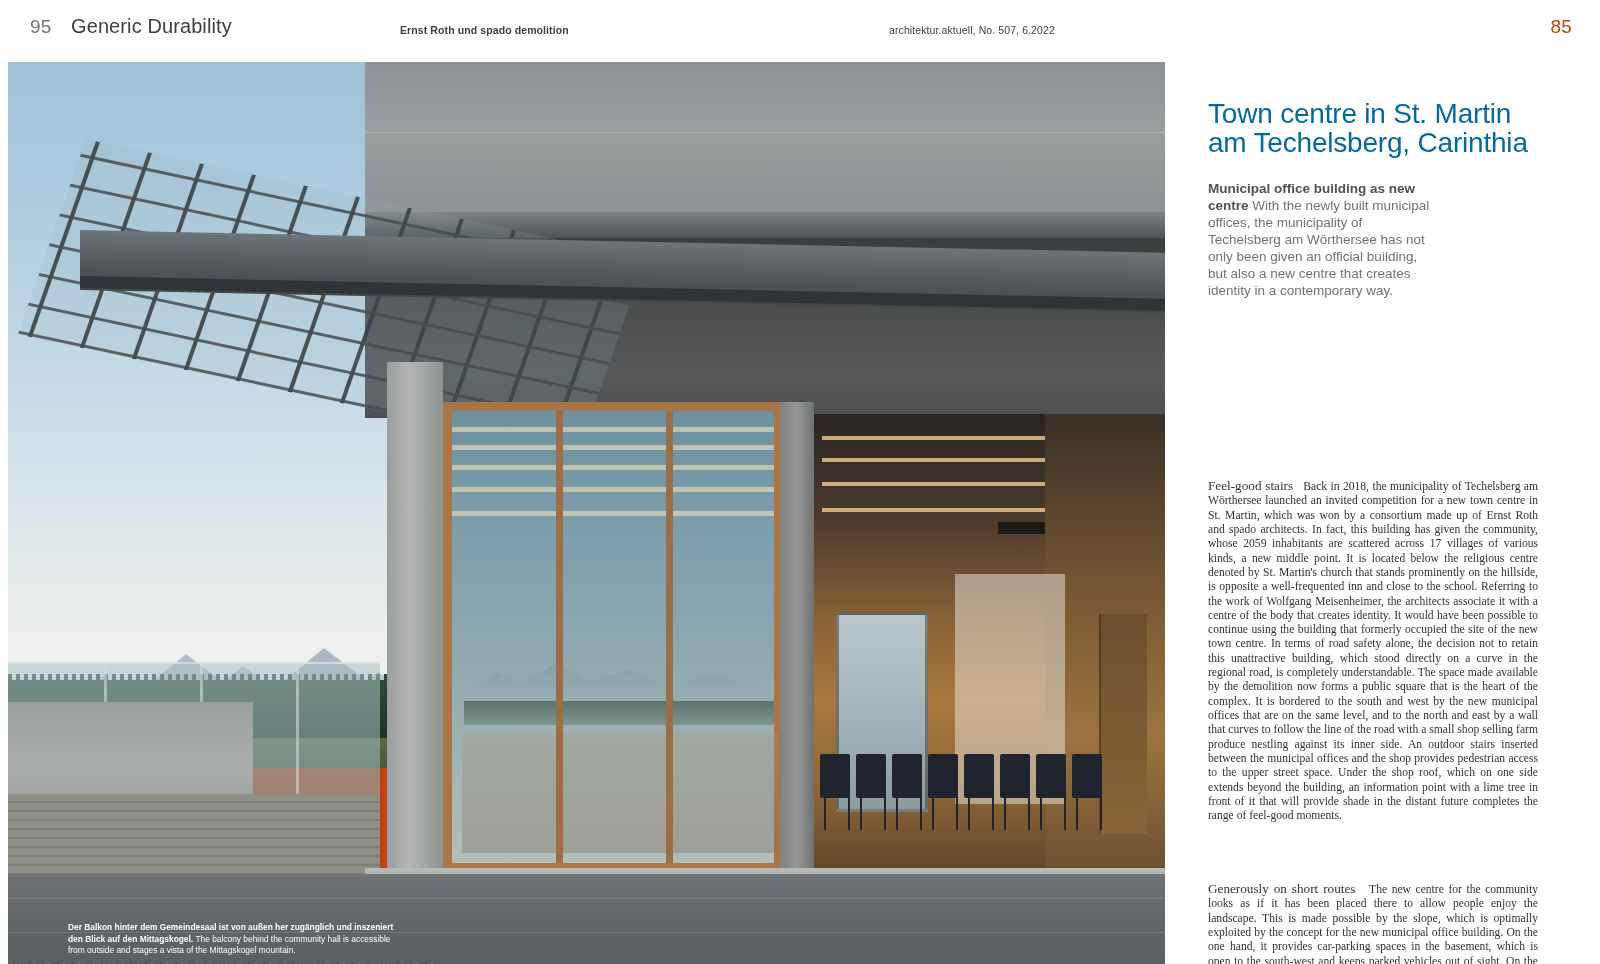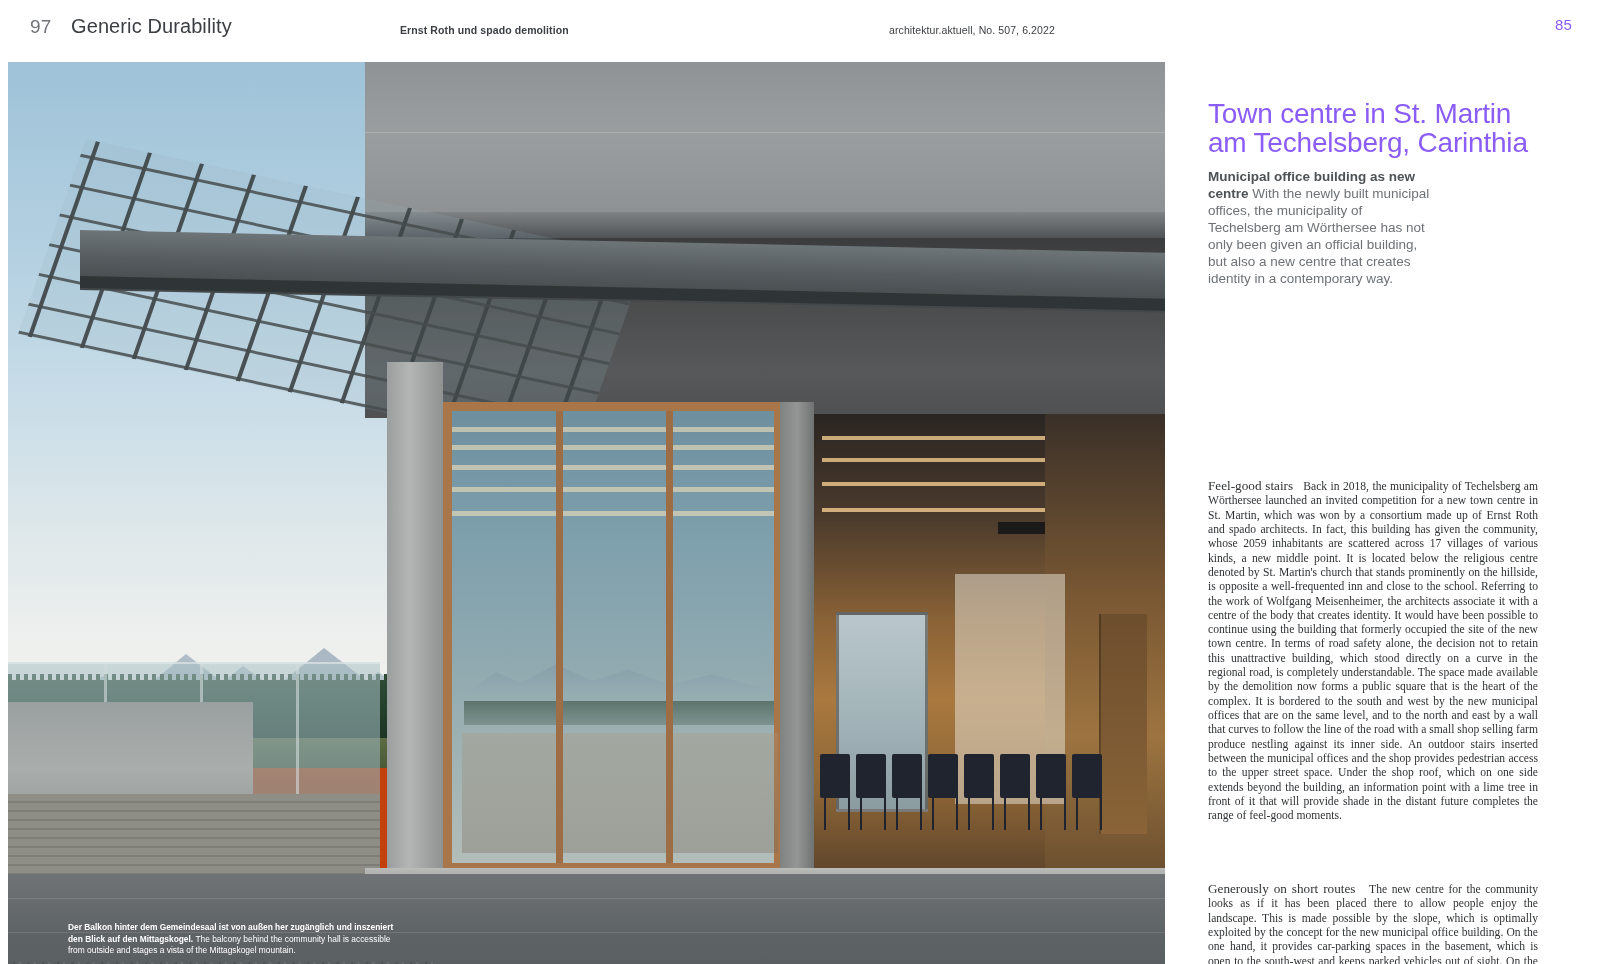--- a/index.html
+++ b/index.html
@@ -59,22 +59,22 @@
     left: 889px;
     top: 24px;
     font-size: 10.5px;
     color: #3b3e42;
     letter-spacing: 0.1px;
   }
   .folio-right {
     position: absolute;
     right: 28px;
     top: 16px;
-    font-size: 15px;
-    color: #8b5cf6;
+    font-size: 19px;
+    color: #c2410c;
     letter-spacing: 0.2px;
   }
 
   
   .photo {
     position: absolute;
     left: 8px;
     top: 62px;
     width: 1157px;
     height: 902px;
@@ -468,23 +468,23 @@
   .textcol {
     position: absolute;
     left: 1208px;
     top: 100px;
     width: 330px;
   }
   .headline {
     font-size: 28px;
     line-height: 1.03;
     letter-spacing: -0.2px;
-    color: #8b5cf6;
+    color: #0369a1;
     font-weight: normal;
-    margin: 0 0 10px 0;
+    margin: 0 0 22px 0;
   }
   .standfirst {
     font-size: 13.5px;
     line-height: 1.26;
     color: #6e7276;
     margin: 0;
     width: 228px;
   }
   .standfirst b {
     color: #4e5255;
@@ -506,21 +506,21 @@
   }
   #body-1 { top: 478px; }
   #body-2 { top: 845px; margin-top: 36px; }
 </style>
 </head>
 <body>
 
 <div class="spread">
 
   <div class="runhead">
-    <div class="folio-left">97</div>
+    <div class="folio-left">95</div>
     <div class="section-title">Generic Durability</div>
     <div class="architects">Ernst Roth und spado demolition</div>
     <div class="issue">architektur.aktuell, No. 507, 6.2022</div>
     <div class="folio-right">85</div>
   </div>
 
   <div class="photo">
     <div class="sky"></div>
 
     <div class="mountains">

